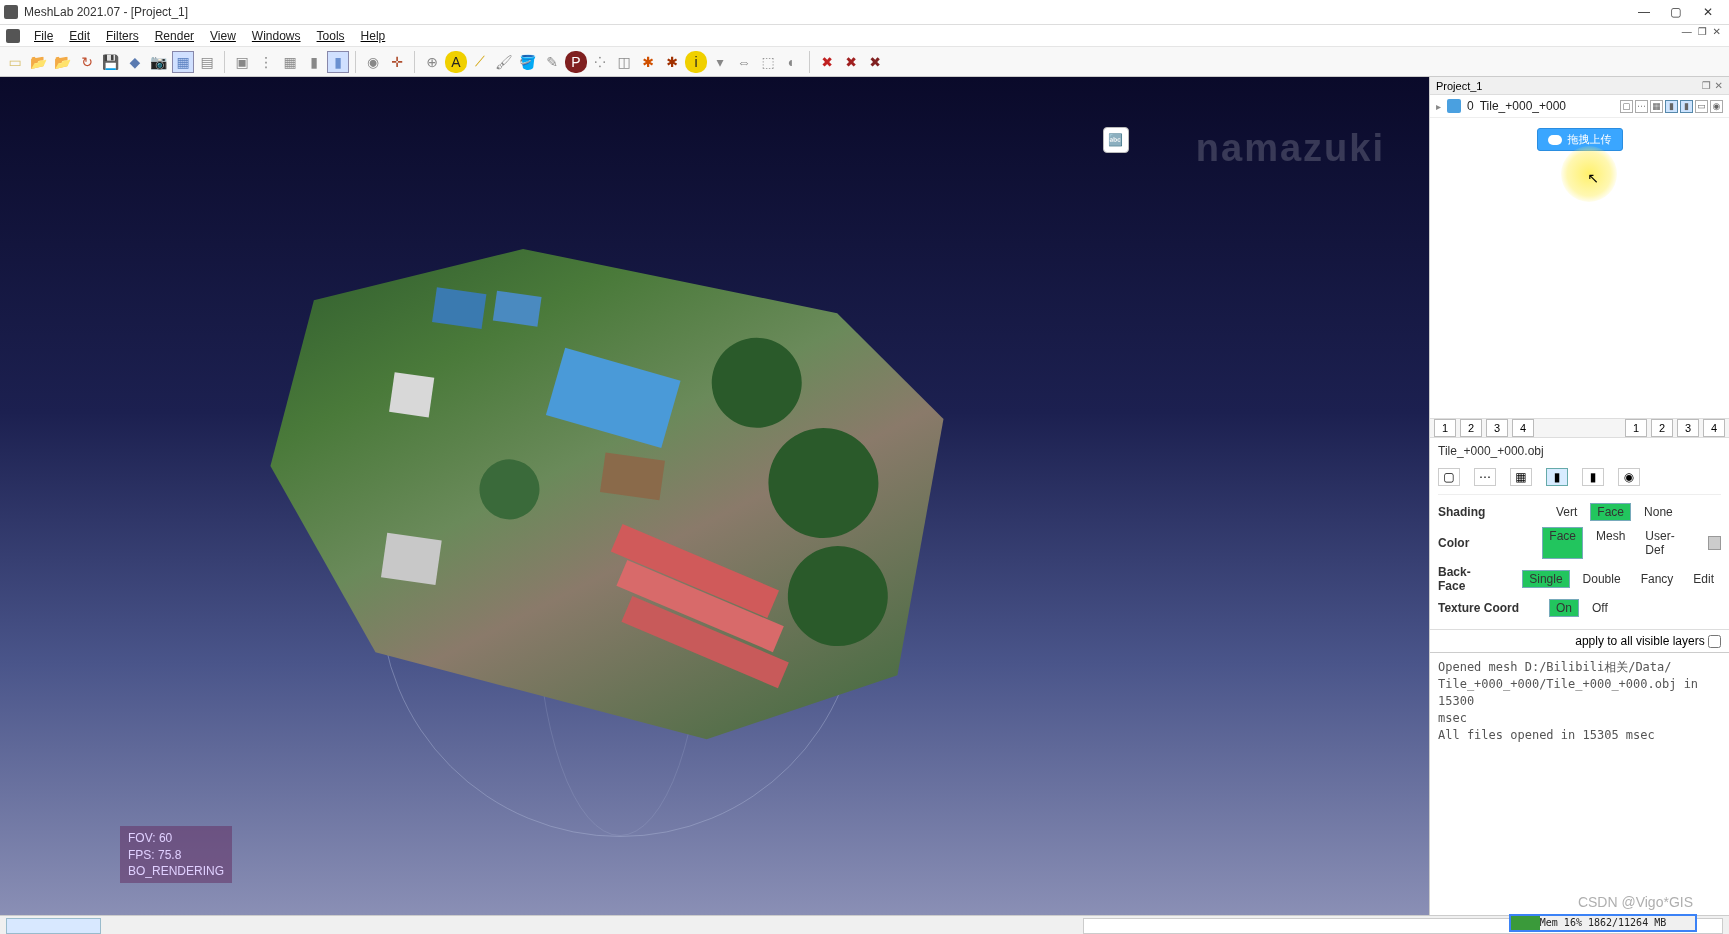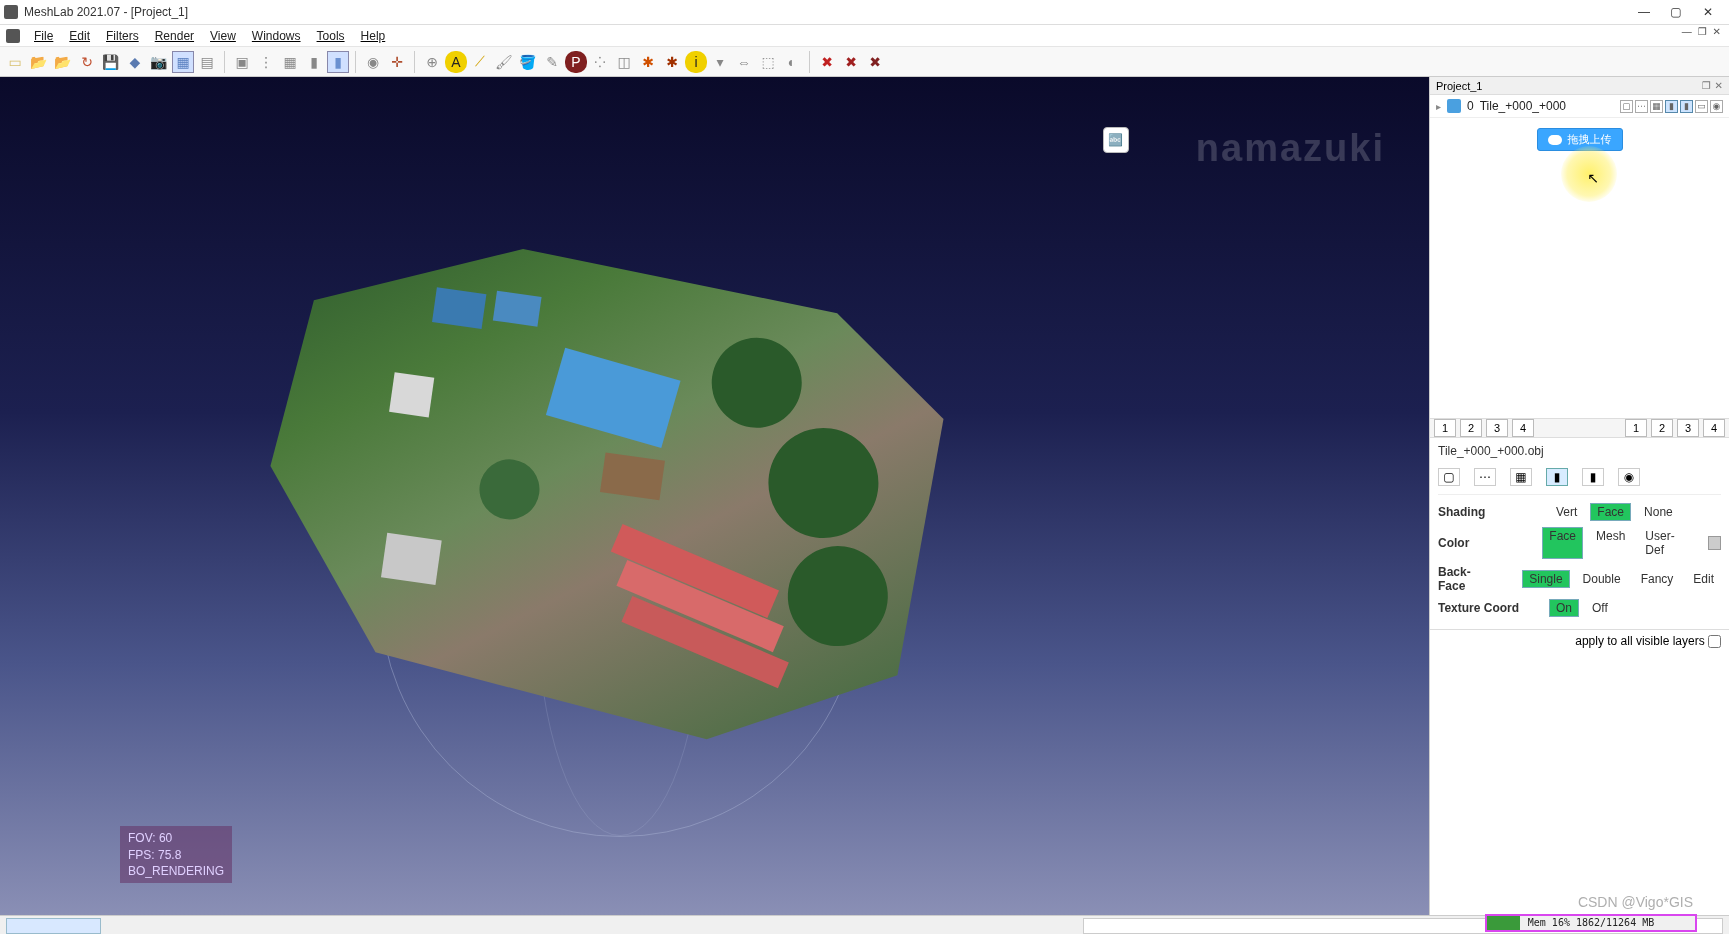--- a/index.html
+++ b/index.html
@@ -79,21 +79,21 @@
 .prop-row .plabel { width: 92px; font-weight: bold; color: #333; }
 .prop-row .opt { padding: 1px 6px; border: 1px solid transparent; cursor: pointer; color: #333; font-size: 12px; }
 .prop-row .opt.active { background: #22c55e; border: 1px solid #7ab; }
 .prop-row .swatch { width: 14px; height: 14px; background: #ccc; border: 1px solid #999; }
 
 .apply-row { text-align: right; padding: 4px 8px; font-size: 12px; border-top: 1px solid #ddd; }
 .apply-row input { vertical-align: middle; }
 
 .log-area { flex: 1; border-top: 1px solid #ccc; padding: 6px 8px; font-family: "Consolas", monospace; font-size: 12px; color: #555; line-height: 1.4; overflow: auto; white-space: pre-wrap; }
 
-.mem-bar-wrap { position: absolute; right: 32px; bottom: 2px; width: 212px; height: 18px; border: 2px solid #d946ef; background: #fff; }
+.mem-bar-wrap { position: absolute; right: 32px; bottom: 2px; width: 188px; height: 18px; border: 2px solid #3b82f6; background: #fff; }
 .mem-bar { height: 100%; position: relative; background: #f0f0f0; }
 .mem-fill { position: absolute; left: 0; top: 0; bottom: 0; width: 16%; background: #3a9a3a; }
 .mem-text { position: absolute; inset: 0; font-size: 10px; font-family: monospace; text-align: center; line-height: 14px; color: #222; }
 
 
 .statusbar { height: 20px; background: #f0f0f0; border-top: 1px solid #ccc; display: flex; align-items: center; }
 .statusbar .sb-left { width: 95px; height: 16px; background: #d8e8ff; border: 1px solid #9bc; margin-left: 6px; }
 .statusbar .sb-mid { flex: 1; }
 .statusbar .sb-field { width: 640px; height: 16px; background: #fff; border: 1px solid #ccc; margin-right: 6px; }
 
@@ -315,20 +315,24 @@
             <span class="opt">Off</span>
           </span>
       </div>
     </div>
 
     <div class="apply-row">
       <label>apply to all visible layers</label>
       <input type="checkbox" style="">
     </div>
 
+    <div class="log-area">Opened mesh D:/Bilibili相关/Data/
+Tile_+000_+000/Tile_+000_+000.obj in 15300
+msec
+All files opened in 15305 msec</div>
   </div>
 </div>
 
 <div class="statusbar">
   <div class="sb-left"></div>
   <div class="sb-mid"></div>
   <div class="sb-field"></div>
 </div>
 
 <div class="mem-bar-wrap">

